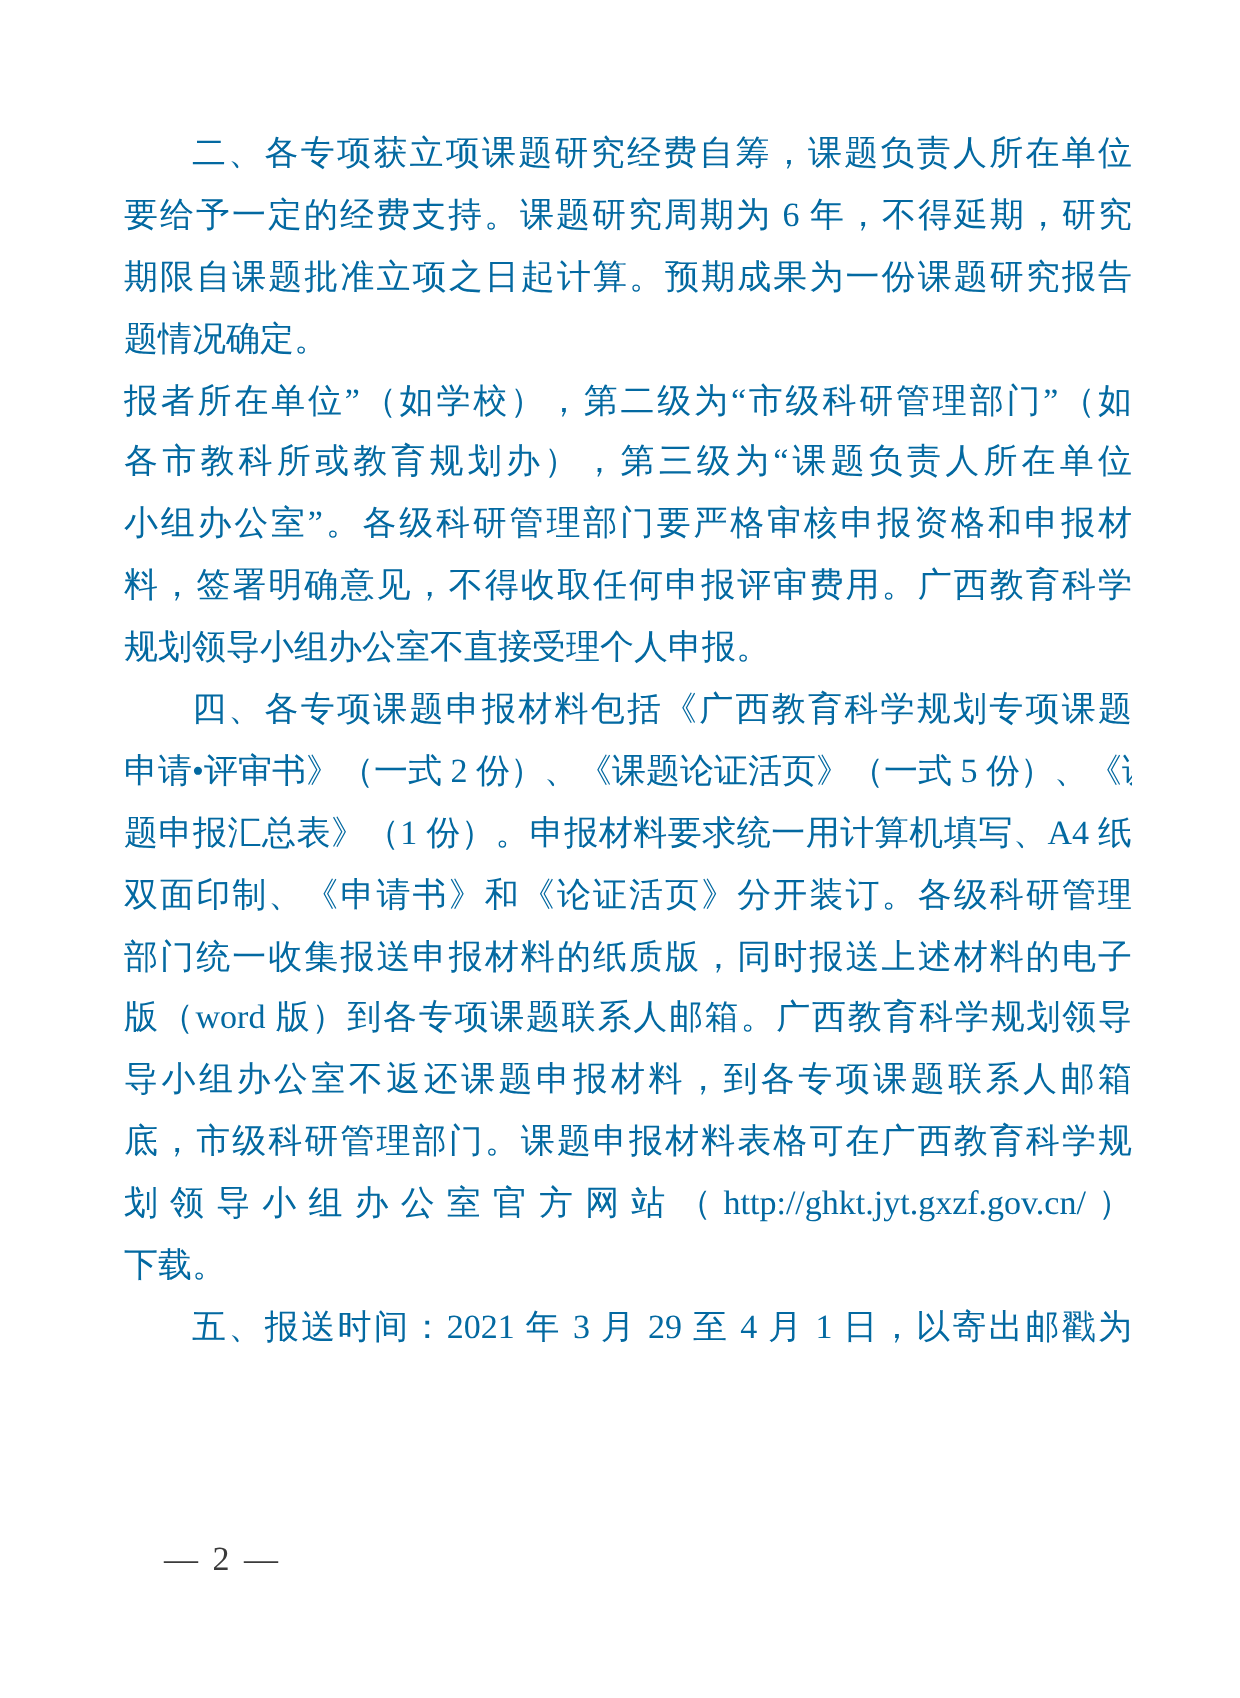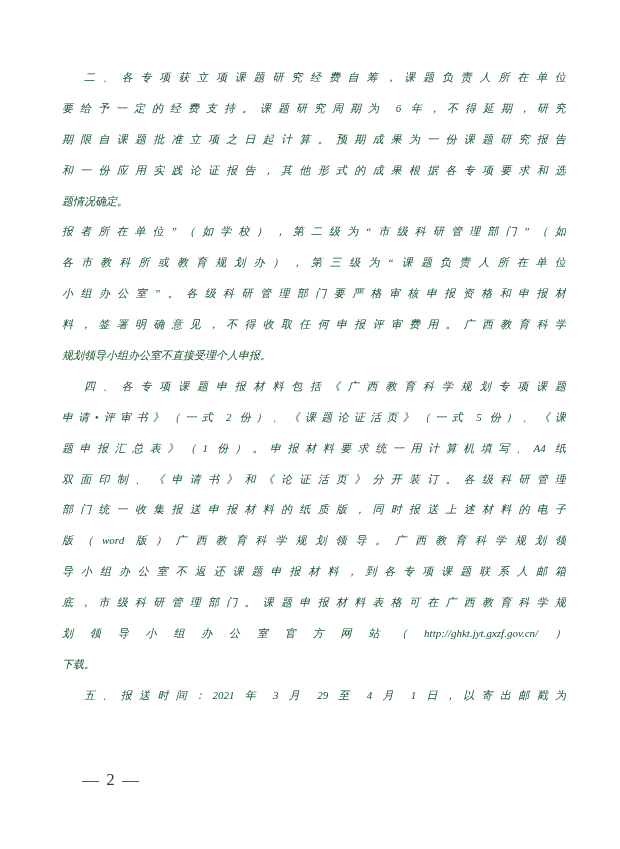--- a/index.html
+++ b/index.html
@@ -21,28 +21,27 @@
     top: 62px;
     width: 504px;
   }
   .paragraph {
     margin: 0;
     padding: 0;
   }
   .line {
     height: 30.9px;
     line-height: 30.9px;
-    font-size: 11px;
-    color: #14532d;
+    font-size: 17px;
+    color: #0369a1;
     text-align: justify;
     text-align-last: justify;
     text-justify: inter-character;
     overflow: hidden;
     white-space: nowrap;
-    font-style: italic;
   }
   .line.first {
     text-indent: 2em;
   }
   .line.para-end {
     text-align-last: left;
   }
   .page-number {
     position: absolute;
     left: 82px;
@@ -55,37 +54,36 @@
 </style>
 </head>
 <body>
 
 <div class="page">
   <div class="doc-body" id="doc-body">
       <div class="paragraph">
         <div class="line first">二、各专项获立项课题研究经费自筹，课题负责人所在单位</div>
         <div class="line">要给予一定的经费支持。课题研究周期为 6 年，不得延期，研究</div>
         <div class="line">期限自课题批准立项之日起计算。预期成果为一份课题研究报告</div>
-        <div class="line">和一份应用实践论证报告，其他形式的成果根据各专项要求和选</div>
         <div class="line para-end">题情况确定。</div>
       </div>
       <div class="paragraph">
         <div class="line">报者所在单位”（如学校），第二级为“市级科研管理部门”（如</div>
         <div class="line">各市教科所或教育规划办），第三级为“课题负责人所在单位</div>
         <div class="line">小组办公室”。各级科研管理部门要严格审核申报资格和申报材</div>
         <div class="line">料，签署明确意见，不得收取任何申报评审费用。广西教育科学</div>
         <div class="line para-end">规划领导小组办公室不直接受理个人申报。</div>
       </div>
       <div class="paragraph">
         <div class="line first">四、各专项课题申报材料包括《广西教育科学规划专项课题</div>
         <div class="line">申请•评审书》（一式 2 份）、《课题论证活页》（一式 5 份）、《课</div>
         <div class="line">题申报汇总表》（1 份）。申报材料要求统一用计算机填写、A4 纸</div>
         <div class="line">双面印制、《申请书》和《论证活页》分开装订。各级科研管理</div>
         <div class="line">部门统一收集报送申报材料的纸质版，同时报送上述材料的电子</div>
-        <div class="line">版（word 版）广西教育科学规划领导。广西教育科学规划领</div>
+        <div class="line">版（word 版）到各专项课题联系人邮箱。广西教育科学规划领导</div>
         <div class="line">导小组办公室不返还课题申报材料，到各专项课题联系人邮箱</div>
         <div class="line">底，市级科研管理部门。课题申报材料表格可在广西教育科学规</div>
         <div class="line">划领导小组办公室官方网站（http://ghkt.jyt.gxzf.gov.cn/）</div>
         <div class="line para-end">下载。</div>
       </div>
       <div class="paragraph">
         <div class="line first">五、报送时间：2021 年 3 月 29 至 4 月 1 日，以寄出邮戳为</div>
       </div>
     </div>
   <div class="page-number">— 2 —</div>

